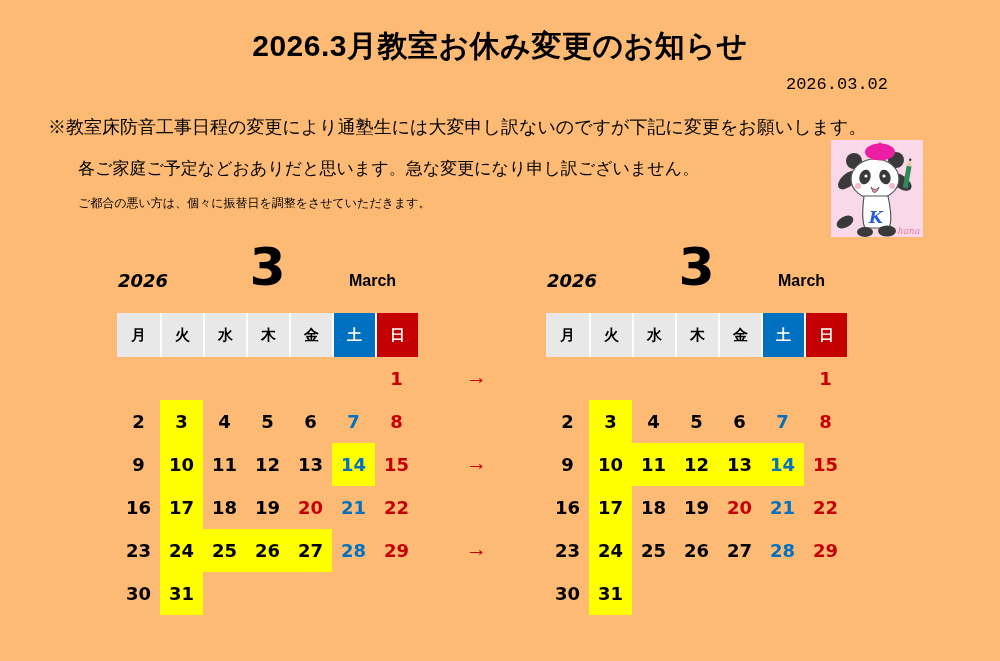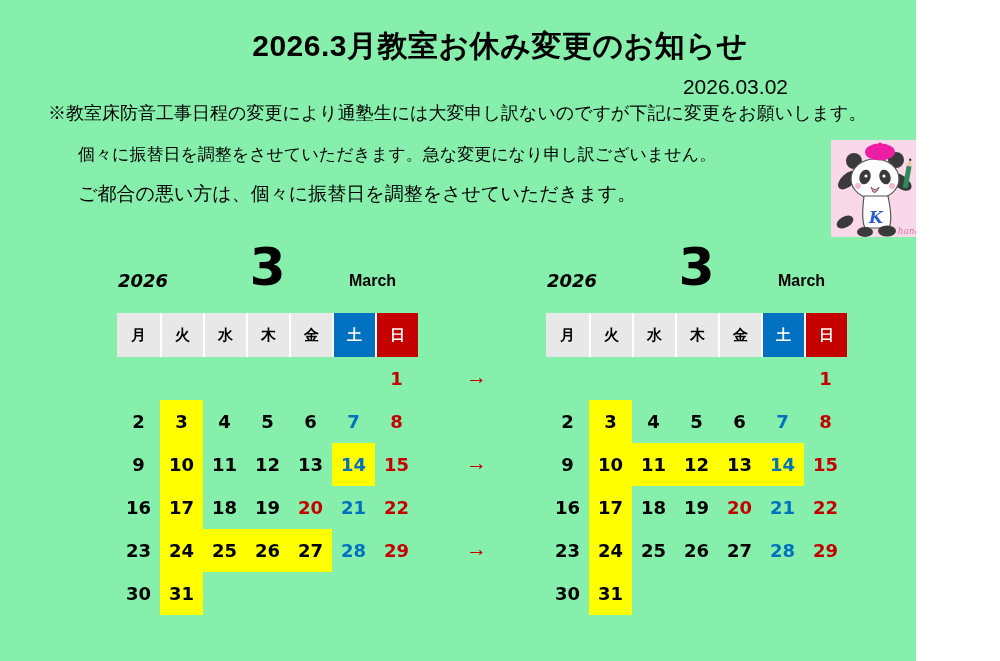--- a/index.html
+++ b/index.html
@@ -1,32 +1,32 @@
 <!DOCTYPE html>
 <html style="--sat: #0070C0; --sun: #C40000; --hl: #FFFF00; --hdr: #E8E8E8; --arrow: #C40000;"><head>
 <meta charset="utf-8">
 <style>
   :root{
     --sat:#0070C0; --sun:#C40000; --hl:#FFFF00; --hdr:#E8E8E8; --arrow:#C40000;
   }
   *{margin:0;padding:0;box-sizing:border-box;}
   html,body{background:#fff;}
   .page{
-    position:relative;width:916px;height:661px;background:#86efac;overflow:hidden;
+    position:relative;width:1000px;height:661px;background:#fdba74;overflow:hidden;
     font-family:"Liberation Sans",sans-serif;color:#000;padding-left:32px;
   }
   .title{
     position:absolute;top:26px;left:0;width:1000px;text-align:center;
     font-size:30px;font-weight:bold;letter-spacing:0.5px;
   }
-  .date-stamp{position:absolute;top:75px;right:128px;font-size:21px;}
-  .nline{position:absolute;font-size:18px;white-space:nowrap;}
+  .date-stamp{position:absolute;top:75px;right:112px;font-size:17px;font-family:Liberation Mono, monospace;}
+  .nline{position:absolute;font-size:18px;white-space:nowrap;margin-top:14px;}
   .nline.l0{top:101px;left:48px;}
   .nline.l1{top:143px;left:78px;font-size:17px;}
-  .nline.l2{top:181px;left:78px;font-size:19px;}
+  .nline.l2{top:181px;left:78px;font-size:12px;}
   .mascot{position:absolute;left:831px;top:140px;width:92px;height:97px;}
 
   .calendar{position:absolute;top:246px;width:301px;height:370px;}
   .calendar.c0{left:117px;}
   .calendar.c1{left:546px;}
   .cal-year{position:absolute;left:1px;top:24px;font-size:18px;font-weight:bold;
     font-family:"DejaVu Sans",sans-serif;font-style:italic;}
   .cal-month{position:absolute;left:0;top:-5px;width:301px;text-align:center;
     font-size:52px;line-height:1;font-weight:bold;font-family:"DejaVu Sans",sans-serif;}
   .cal-month-name{position:absolute;left:232px;top:26px;font-size:16px;font-weight:bold;}
@@ -55,21 +55,21 @@
 </head>
 <body>
 
 <div class="page">
 
   <h1 class="title">2026.3月教室お休み変更のお知らせ</h1>
 
   <div class="date-stamp">2026.03.02</div>
 
   <p class="nline l0">※教室床防音工事日程の変更により通塾生には大変申し訳ないのですが下記に変更をお願いします。</p>
-  <p class="nline l1">個々に振替日を調整をさせていただきます。急な変更になり申し訳ございません。</p>
+  <p class="nline l1">各ご家庭ご予定などおありだと思います。急な変更になり申し訳ございません。</p>
   <p class="nline l2">ご都合の悪い方は、個々に振替日を調整をさせていただきます。</p>
 
   <div class="mascot">
     <svg viewBox="0 0 92 97" width="92" height="97">
       <rect x="0" y="0" width="92" height="97" fill="#F9D9E9"></rect>
       <ellipse cx="17" cy="40" rx="12" ry="6.5" fill="#3a3a3a" transform="rotate(-42 17 40)"></ellipse>
       <ellipse cx="70" cy="42" rx="12" ry="6.5" fill="#3a3a3a" transform="rotate(35 70 42)"></ellipse>
       <g transform="rotate(10 76 38)">
         <rect x="73.5" y="26" width="5" height="22" fill="#2E8B57"></rect>
         <polygon points="73.5,26 78.5,26 76,18" fill="#E8C8A0"></polygon>

